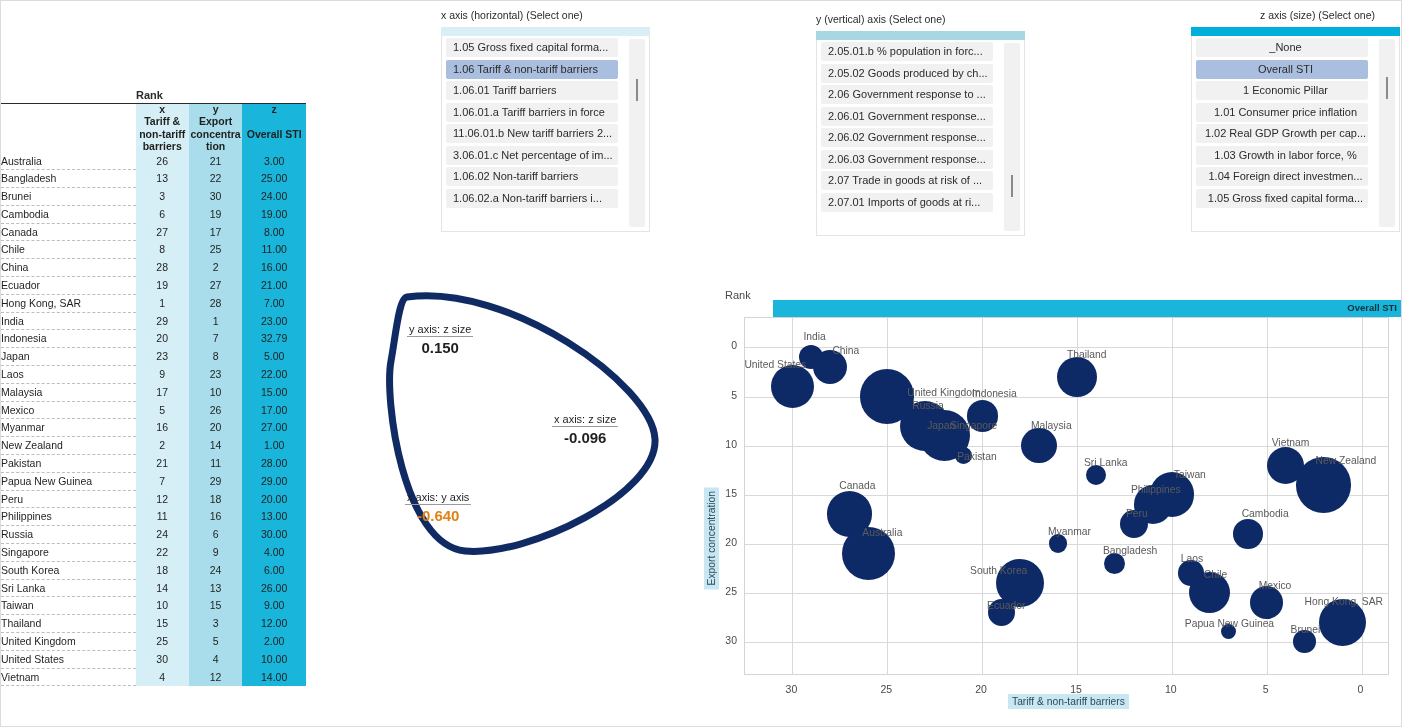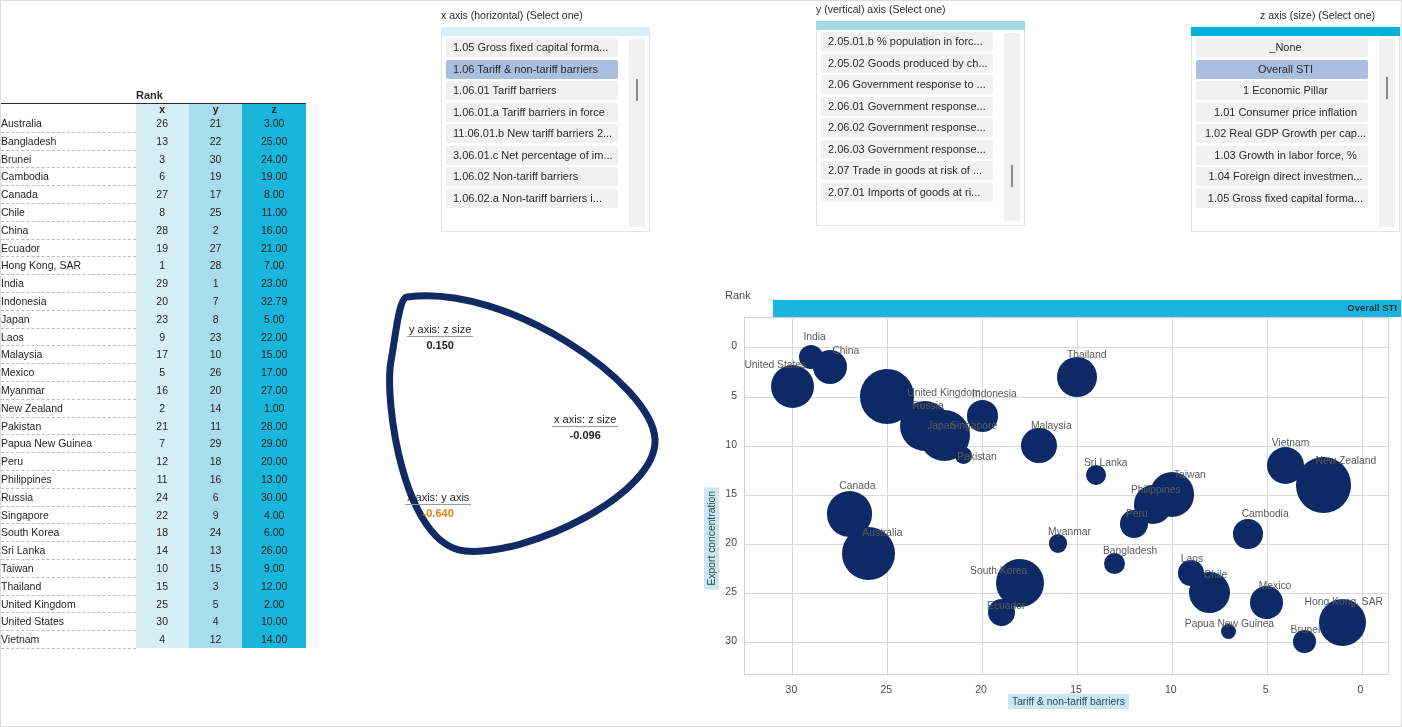--- a/index.html
+++ b/index.html
@@ -93,21 +93,21 @@
   }
 
   
   #corr{left:376px;top:288px;width:290px;height:270px;}
   .corr-note{position:absolute;text-align:center;}
   .corr-note .cn-label{
     font-size:11px;color:#1f1f1f;border-bottom:1px solid #9a9a9a;
     padding:0 2px 1px 2px;display:inline-block;white-space:nowrap;
   }
   .corr-note .cn-value{
-    font-size:11px;font-weight:bold;margin-top:2px;
+    font-size:15px;font-weight:bold;margin-top:2px;
   }
 
   
   #chart{left:700px;top:288px;width:700px;height:432px;}
   #chart-plot{
     position:absolute;left:43px;top:28px;width:645px;height:358px;
     border:1px solid #d4d4d4;background:#fff;box-sizing:border-box;
   }
   .gridline-h{position:absolute;left:0;width:100%;height:1px;background:#d9d9d9;}
   .gridline-v{position:absolute;top:0;height:100%;width:1px;background:#d9d9d9;}
@@ -157,20 +157,36 @@
         <col class="col-x">
         <col class="col-y">
         <col class="col-z">
     </colgroup>
     <thead>
       <tr>
         <th></th>
         <th class="hdr-axis hdr-x">x</th>
         <th class="hdr-axis hdr-y">y</th>
         <th class="hdr-axis hdr-z">z</th>
+      </tr>
+      <tr>
+        <th></th>
+        <th class="hdr-label hdr-x">
+          <div>Tariff &amp;</div>
+          <div>non-tariff</div>
+          <div>barriers</div>
+        </th>
+        <th class="hdr-label hdr-y">
+          <div>Export</div>
+          <div>concentra</div>
+          <div>tion</div>
+        </th>
+        <th class="hdr-label hdr-z">
+          <div>Overall STI</div>
+        </th>
       </tr>
     </thead>
     <tbody id="rank-table-body">
         <tr>
           <td class="rowname">Australia</td>
           <td class="numcell cell-x">26</td>
           <td class="numcell cell-y">21</td>
           <td class="numcell cell-z">3.00</td>
         </tr>
         <tr>
@@ -363,21 +379,21 @@
         <div class="lb-item">11.06.01.b New tariff barriers 2...</div>
         <div class="lb-item">3.06.01.c Net percentage of im...</div>
         <div class="lb-item">1.06.02 Non-tariff barriers</div>
         <div class="lb-item">1.06.02.a Non-tariff barriers i...</div>
       </div>
       <div class="lb-scroll">
         <div class="lb-thumb" style="top:40px"></div>
       </div>
     </div>
   </div>
-<div class="abs listbox-wrap" id="sel-1" style="left:803px;top:2px;">
+<div class="abs listbox-wrap" id="sel-1" style="left:803px;top:12px;">
     <div class="listbox-title">y (vertical) axis (Select one)</div>
     <div class="listbox-headbar" style="background:#a8d7e4"></div>
     <div class="listbox-body">
       <div class="listbox-items">
         <div class="lb-item">2.05.01.b % population in forc...</div>
         <div class="lb-item">2.05.02 Goods produced by ch...</div>
         <div class="lb-item">2.06 Government response to ...</div>
         <div class="lb-item">2.06.01 Government response...</div>
         <div class="lb-item">2.06.02 Government response...</div>
         <div class="lb-item">2.06.03 Government response...</div>

